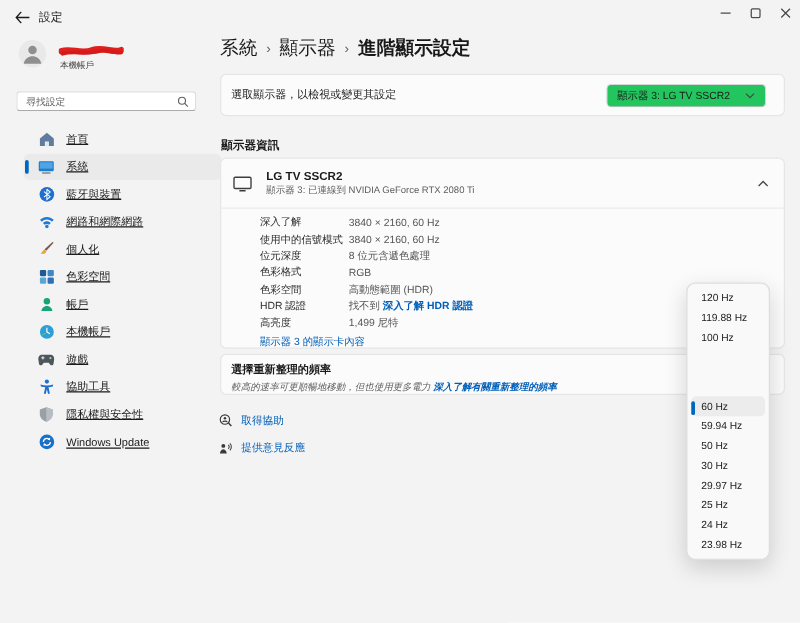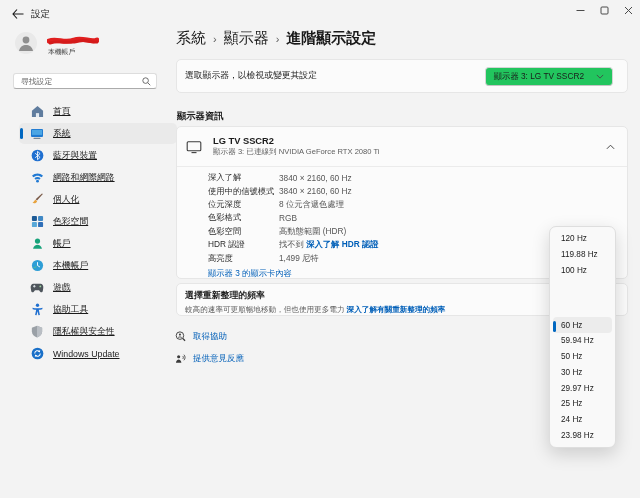--- a/index.html
+++ b/index.html
@@ -51,21 +51,21 @@
   .divider{height:1px;background:#ebebeb;margin:0;}
   .info-rows{padding:4px 0 0 31px;}
   .irow{display:flex;height:13.4px;align-items:center;}
   .irow .k{width:71px;font-size:8.3px;color:#2b2b2b;flex:none;}
   .irow .v{font-size:8.3px;color:#565656;}
   .link{color:#005fb8;cursor:pointer;}
   .blink{color:#005fb8;font-weight:700;cursor:pointer;}
   .adapter-link{margin-top:3px;font-size:8.3px;}
   #card-rate{top:283px;height:33px;padding:5px 14px 0 8px;}
   #card-rate .t1{font-size:8.9px;font-weight:700;}
-  #card-rate .t2{font-size:7.6px;color:#5d5d5d;margin-top:2.5px;}
+  #card-rate .t2{font-size:7.6px;color:#5d5d5d;margin-top:2.5px;font-style:italic;}
   .help-row{position:absolute;left:175px;display:flex;align-items:center;cursor:pointer;}
   .help-row .hl{margin-left:7px;font-size:8.5px;color:#005fb8;}
   
   .flyout{position:absolute;left:549px;top:226px;width:67px;height:222px;background:#f9f9f9;
     border:1px solid #dedede;border-radius:7px;box-shadow:0 6px 18px rgba(0,0,0,.16);
     box-sizing:border-box;padding:4px 3px;z-index:10;display:flex;flex-direction:column;}
   .fly-item{position:relative;flex:1;display:flex;align-items:center;padding-left:8px;
     font-size:8.2px;color:#1b1b1b;border-radius:4px;cursor:pointer;white-space:nowrap;}
   .fly-item.selected{background:#ececec;margin-top:39px;}
   .fly-item.selected::before{content:"";position:absolute;left:0px;top:4px;width:2.5px;

